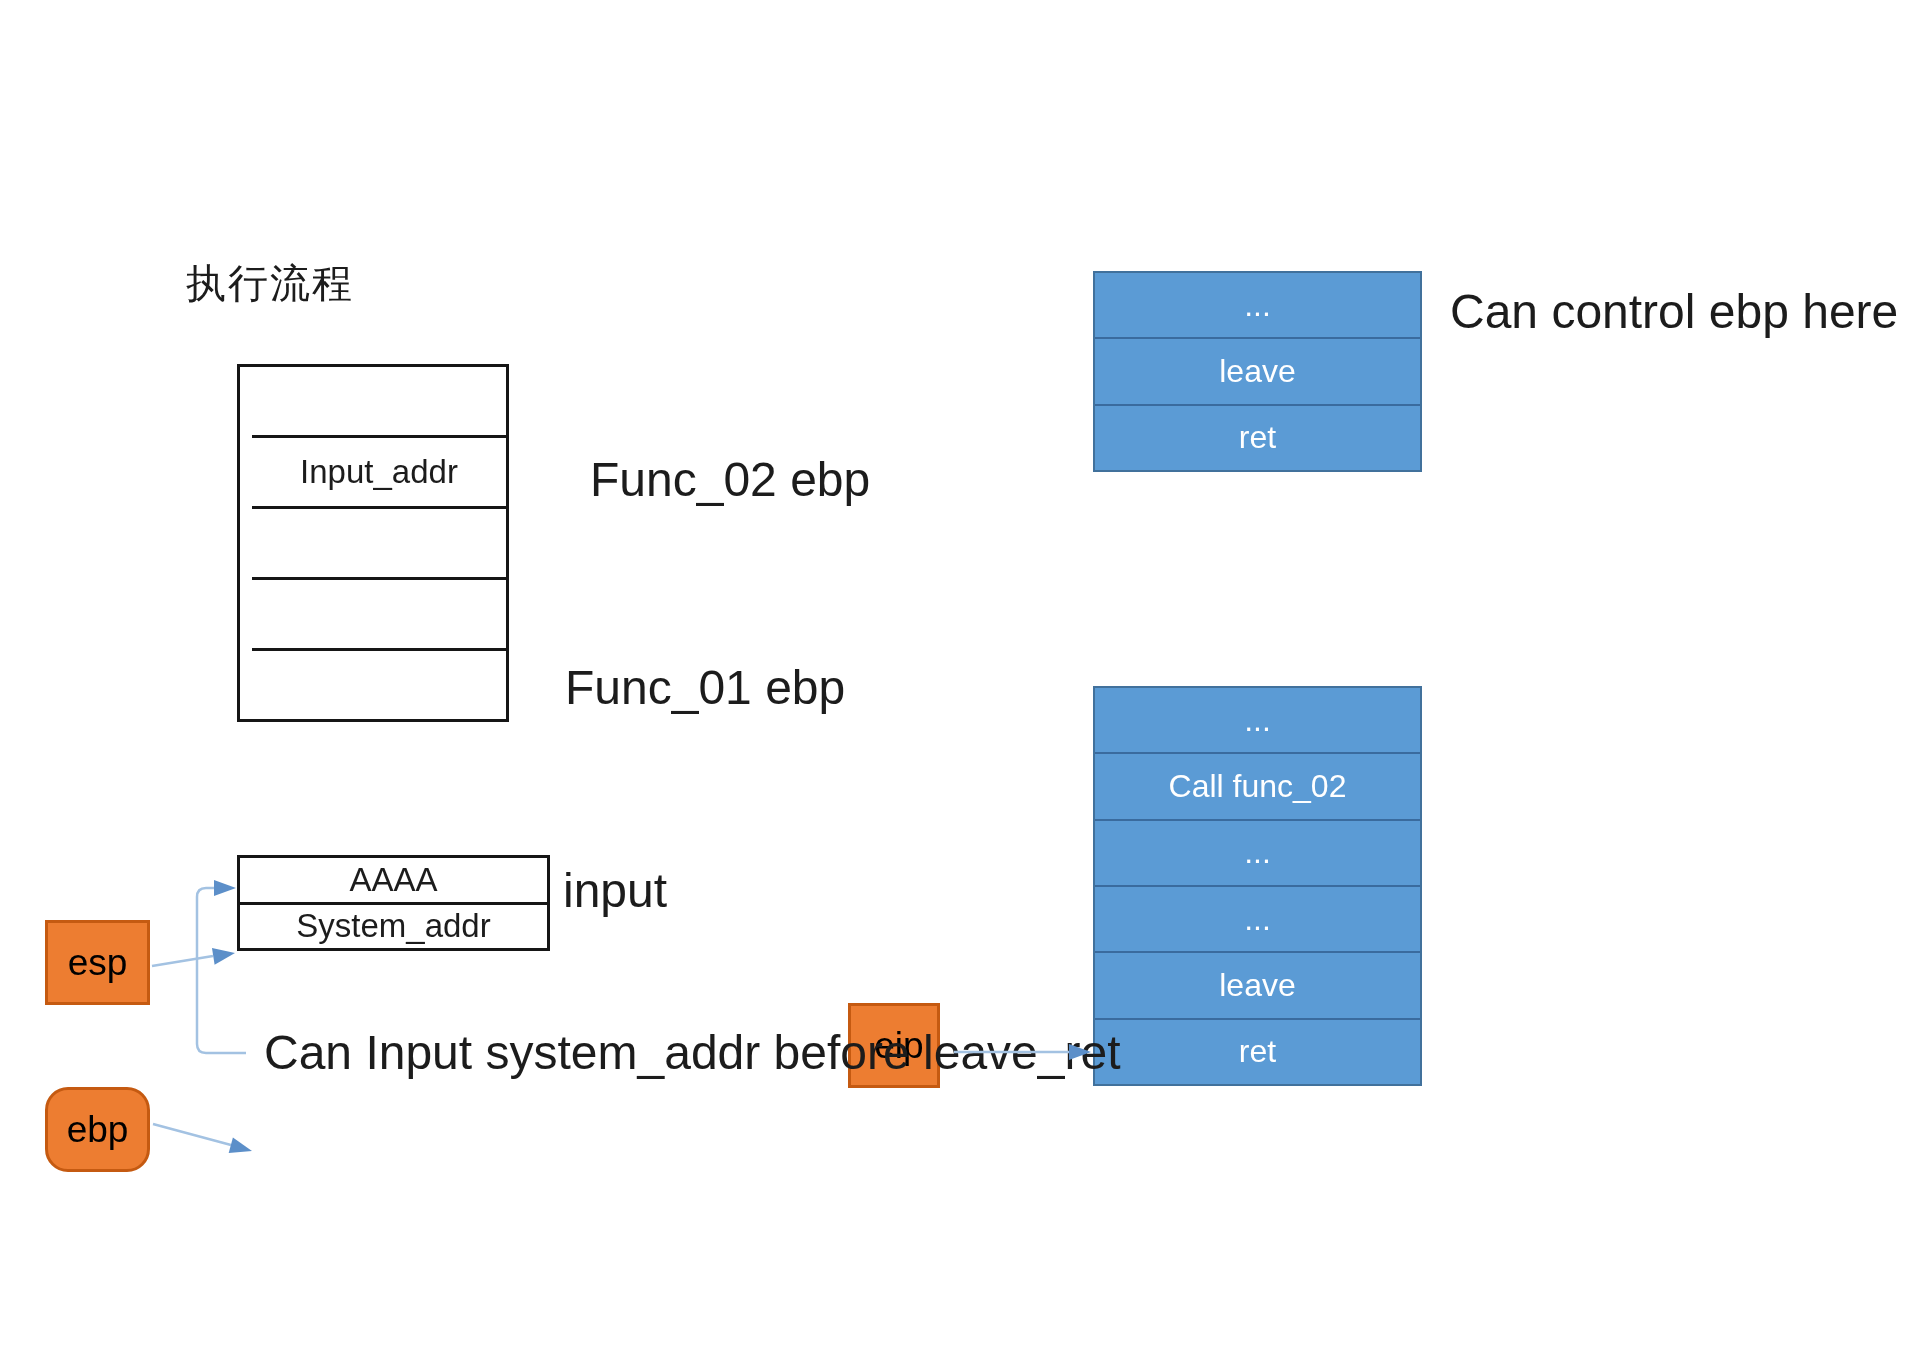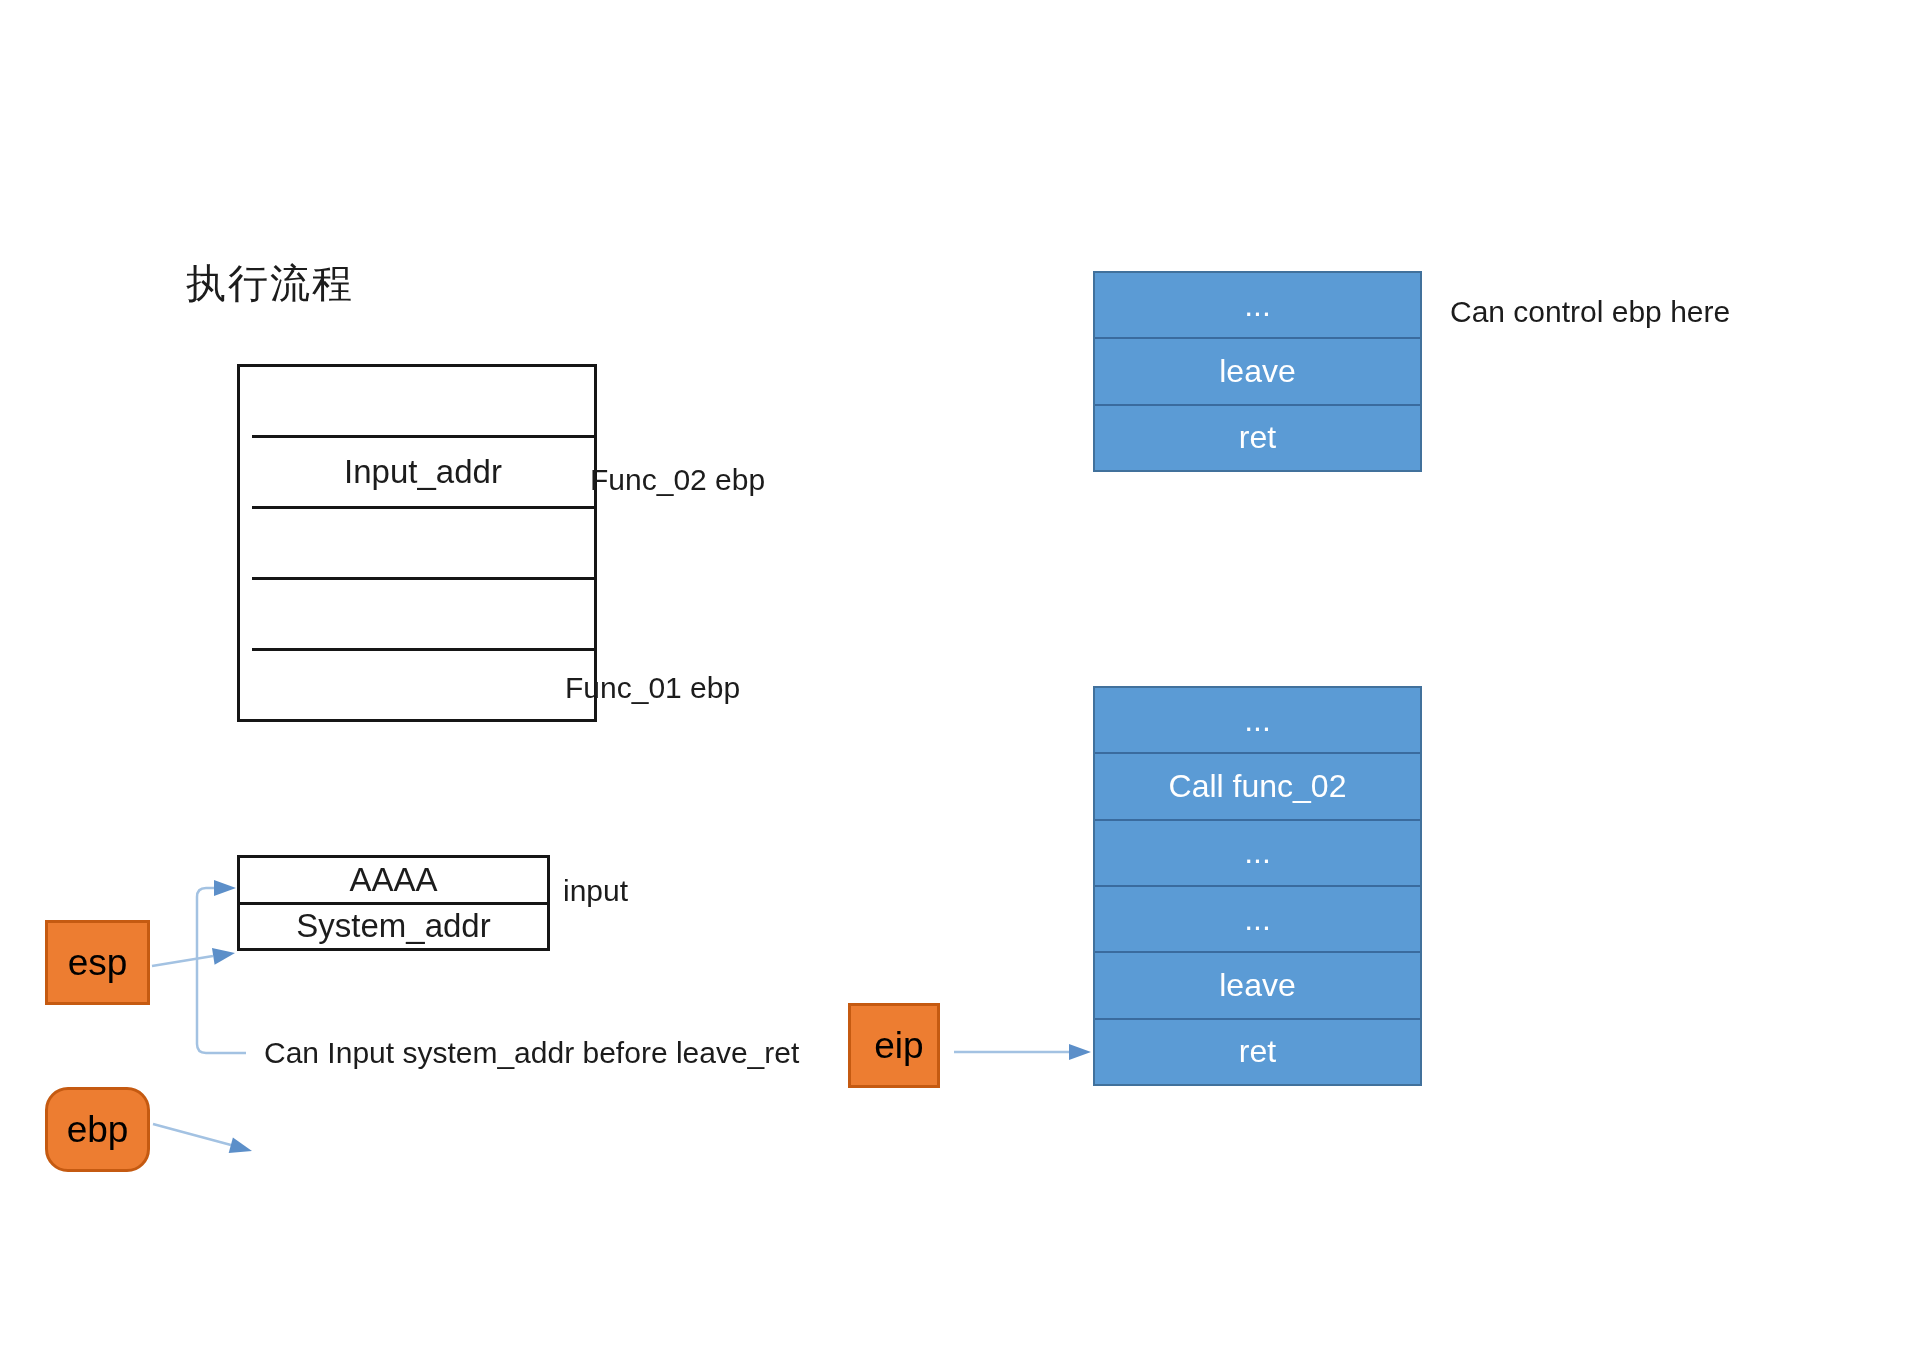--- a/index.html
+++ b/index.html
@@ -43,32 +43,32 @@
   .brow + .brow{border-top:2px solid #3A6B9E;}
   
   .reg{
     background:#ED7D31;
     border:3px solid #C55A11;
     box-sizing:border-box;
     display:flex;align-items:center;justify-content:center;
     font-size:37px;color:#000000;
   }
   .lbl{
-    font-size:30px;line-height:44px;color:#1c1c1c;white-space:nowrap;
+    font-size:48px;line-height:44px;color:#1c1c1c;white-space:nowrap;
   }
   svg.overlay{position:absolute;left:0;top:0;pointer-events:none;}
 </style>
 </head>
 <body>
 
 <div class="canvas">
 
   <div class="abs title" style="left:186px;top:228px;margin-top:29px;">执行流程</div>
 
-  <div class="abs wbox" style="left:237px;top:364px;width:360px;height:358px;padding-left:12px;">
+  <div class="abs wbox" style="left:237px;top:364px;width:272px;height:358px;padding-left:12px;">
     <div class="wrow"></div>
     <div class="wrow">Input_addr</div>
     <div class="wrow"></div>
     <div class="wrow"></div>
     <div class="wrow"></div>
   </div>
   <div class="abs lbl" style="left:590px;top:458px;">Func_02 ebp</div>
   <div class="abs lbl" style="left:565px;top:666px;">Func_01 ebp</div>
 
   <div class="abs wbox" style="left:237px;top:855px;width:313px;height:96px;">

